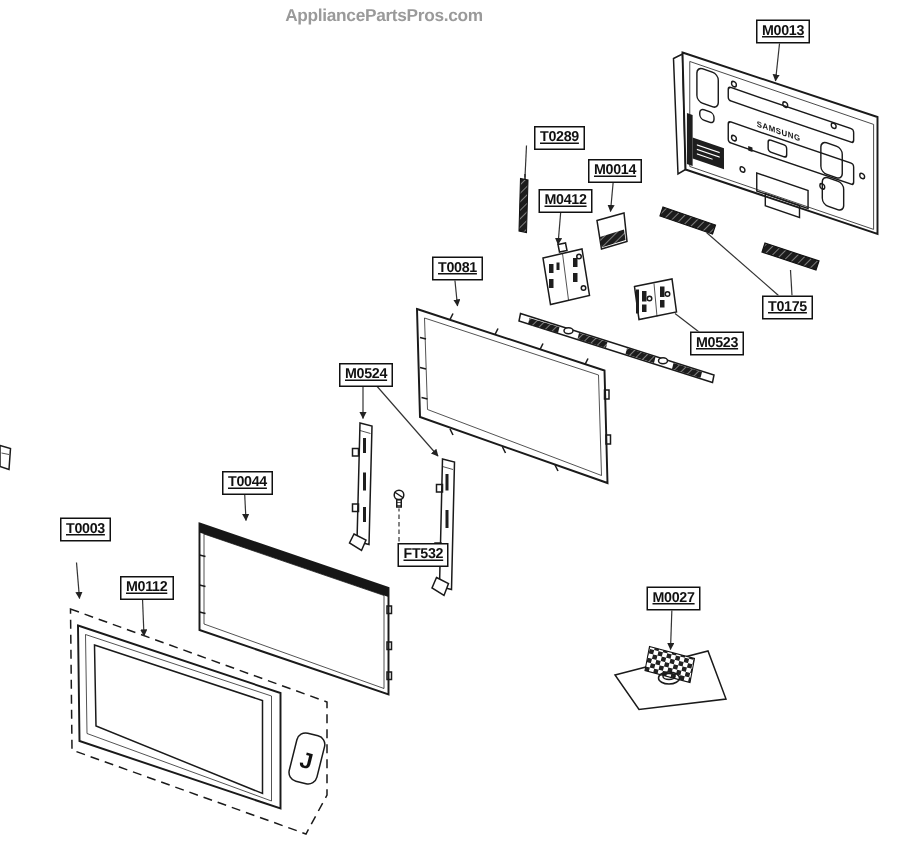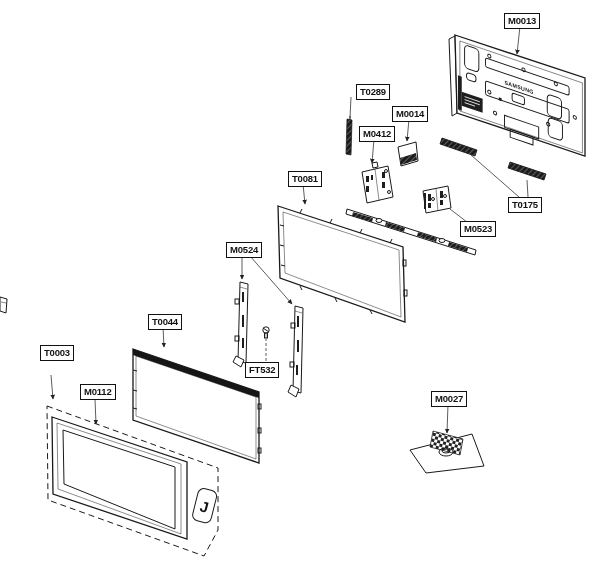--- a/index.html
+++ b/index.html
@@ -3,21 +3,21 @@
 <meta charset="utf-8">
 <style>
   :root{ --ink:#1a1a1a; --paper:#ffffff; --wm:#9a9a9a; --leader:#333333; }
   html,body{margin:0;padding:0;background:var(--paper);}
   .stage{position:relative;width:600px;height:566px;background:var(--paper);overflow:hidden;
          font-family:"Liberation Sans",sans-serif;}
   .watermark{position:absolute;left:0;top:5px;width:512px;text-align:center;
              font:bold 11.5px/1.2 "Liberation Sans",sans-serif;letter-spacing:-0.2px;color:var(--wm);}
   .part-label{position:absolute;border:1px solid #111;background:var(--paper);
               font:600 9.5px/1.25 "Liberation Sans",sans-serif;letter-spacing:-0.2px;
-              padding:1px 3px;color:#111;white-space:nowrap;cursor:pointer;}
+              padding:1px 3px;color:#111;white-space:nowrap;cursor:pointer;text-decoration:underline;}
   svg{position:absolute;left:0;top:0;}
   .ln{fill:none;stroke:var(--ink);stroke-width:1;}
   .fw{fill:var(--paper);stroke:var(--ink);stroke-width:1;}
   .fw2{fill:var(--paper);stroke:var(--ink);stroke-width:1.3;}
   .thin{fill:none;stroke:var(--ink);stroke-width:0.5;}
   .dk{fill:#1e1e1e;stroke:none;}
   .ld{fill:none;stroke:var(--leader);stroke-width:0.8;}
   .ldd{fill:none;stroke:var(--leader);stroke-width:0.8;stroke-dasharray:3,2;}
   .dash{fill:none;stroke:var(--ink);stroke-width:1;stroke-dasharray:6,4;}
   .wline{stroke:#fff;stroke-width:0.8;fill:none;}
@@ -221,28 +221,29 @@
       <line class="ld" x1="242" y1="256" x2="242" y2="279" marker-end="url(#arr)"></line>
       <line class="ld" x1="250" y1="256" x2="292" y2="304" marker-end="url(#arr)"></line>
       <line class="ld" x1="163" y1="327" x2="164" y2="347" marker-end="url(#arr)"></line>
       <line class="ldd" x1="266" y1="361" x2="266" y2="339"></line>
       <line class="ld" x1="51" y1="375" x2="53" y2="399" marker-end="url(#arr)"></line>
       <line class="ld" x1="95" y1="399" x2="96" y2="424" marker-end="url(#arr)"></line>
       <line class="ld" x1="448" y1="404" x2="447" y2="433" marker-end="url(#arr)"></line>
     </g>
   </svg>
 
+  <div class="watermark">AppliancePartsPros.com</div>
 
   <div class="part-label" style="left:504px;top:13px">M0013</div>
   <div class="part-label" style="left:356px;top:84px">T0289</div>
   <div class="part-label" style="left:392px;top:106px">M0014</div>
   <div class="part-label" style="left:359px;top:126px">M0412</div>
   <div class="part-label" style="left:288px;top:171px">T0081</div>
   <div class="part-label" style="left:508px;top:197px">T0175</div>
   <div class="part-label" style="left:460px;top:221px">M0523</div>
   <div class="part-label" style="left:226px;top:242px">M0524</div>
   <div class="part-label" style="left:148px;top:314px">T0044</div>
-  <div class="part-label" style="left:245px;top:362px">FT532</div>
+  <div class="part-label" style="left:265px;top:362px">FT532</div>
   <div class="part-label" style="left:40px;top:345px">T0003</div>
   <div class="part-label" style="left:80px;top:384px">M0112</div>
   <div class="part-label" style="left:431px;top:391px">M0027</div>
 
 </div>
 
 </body></html>

